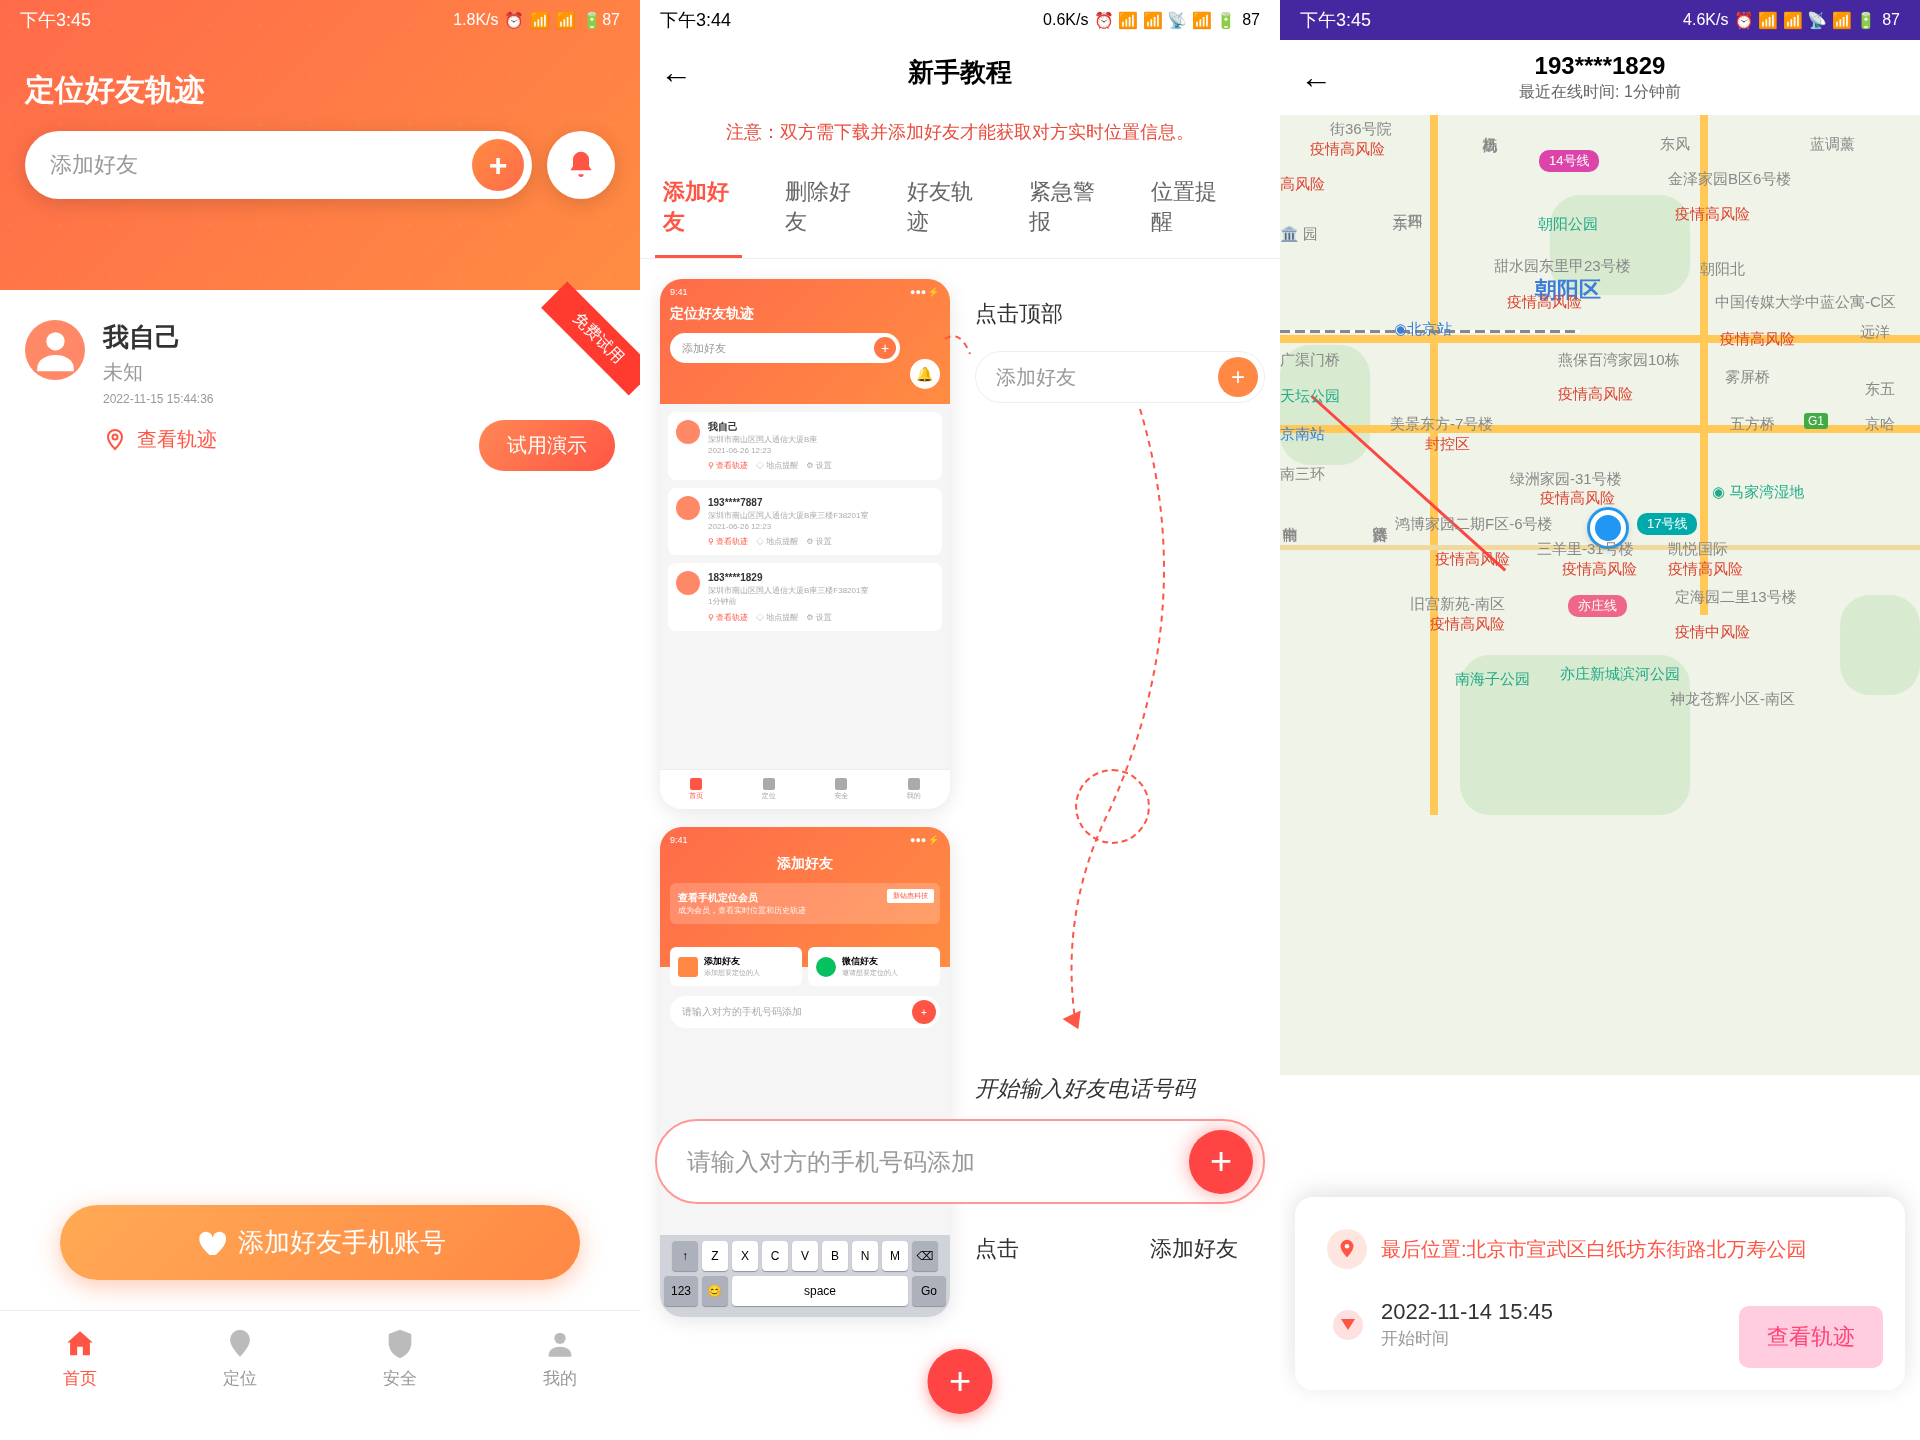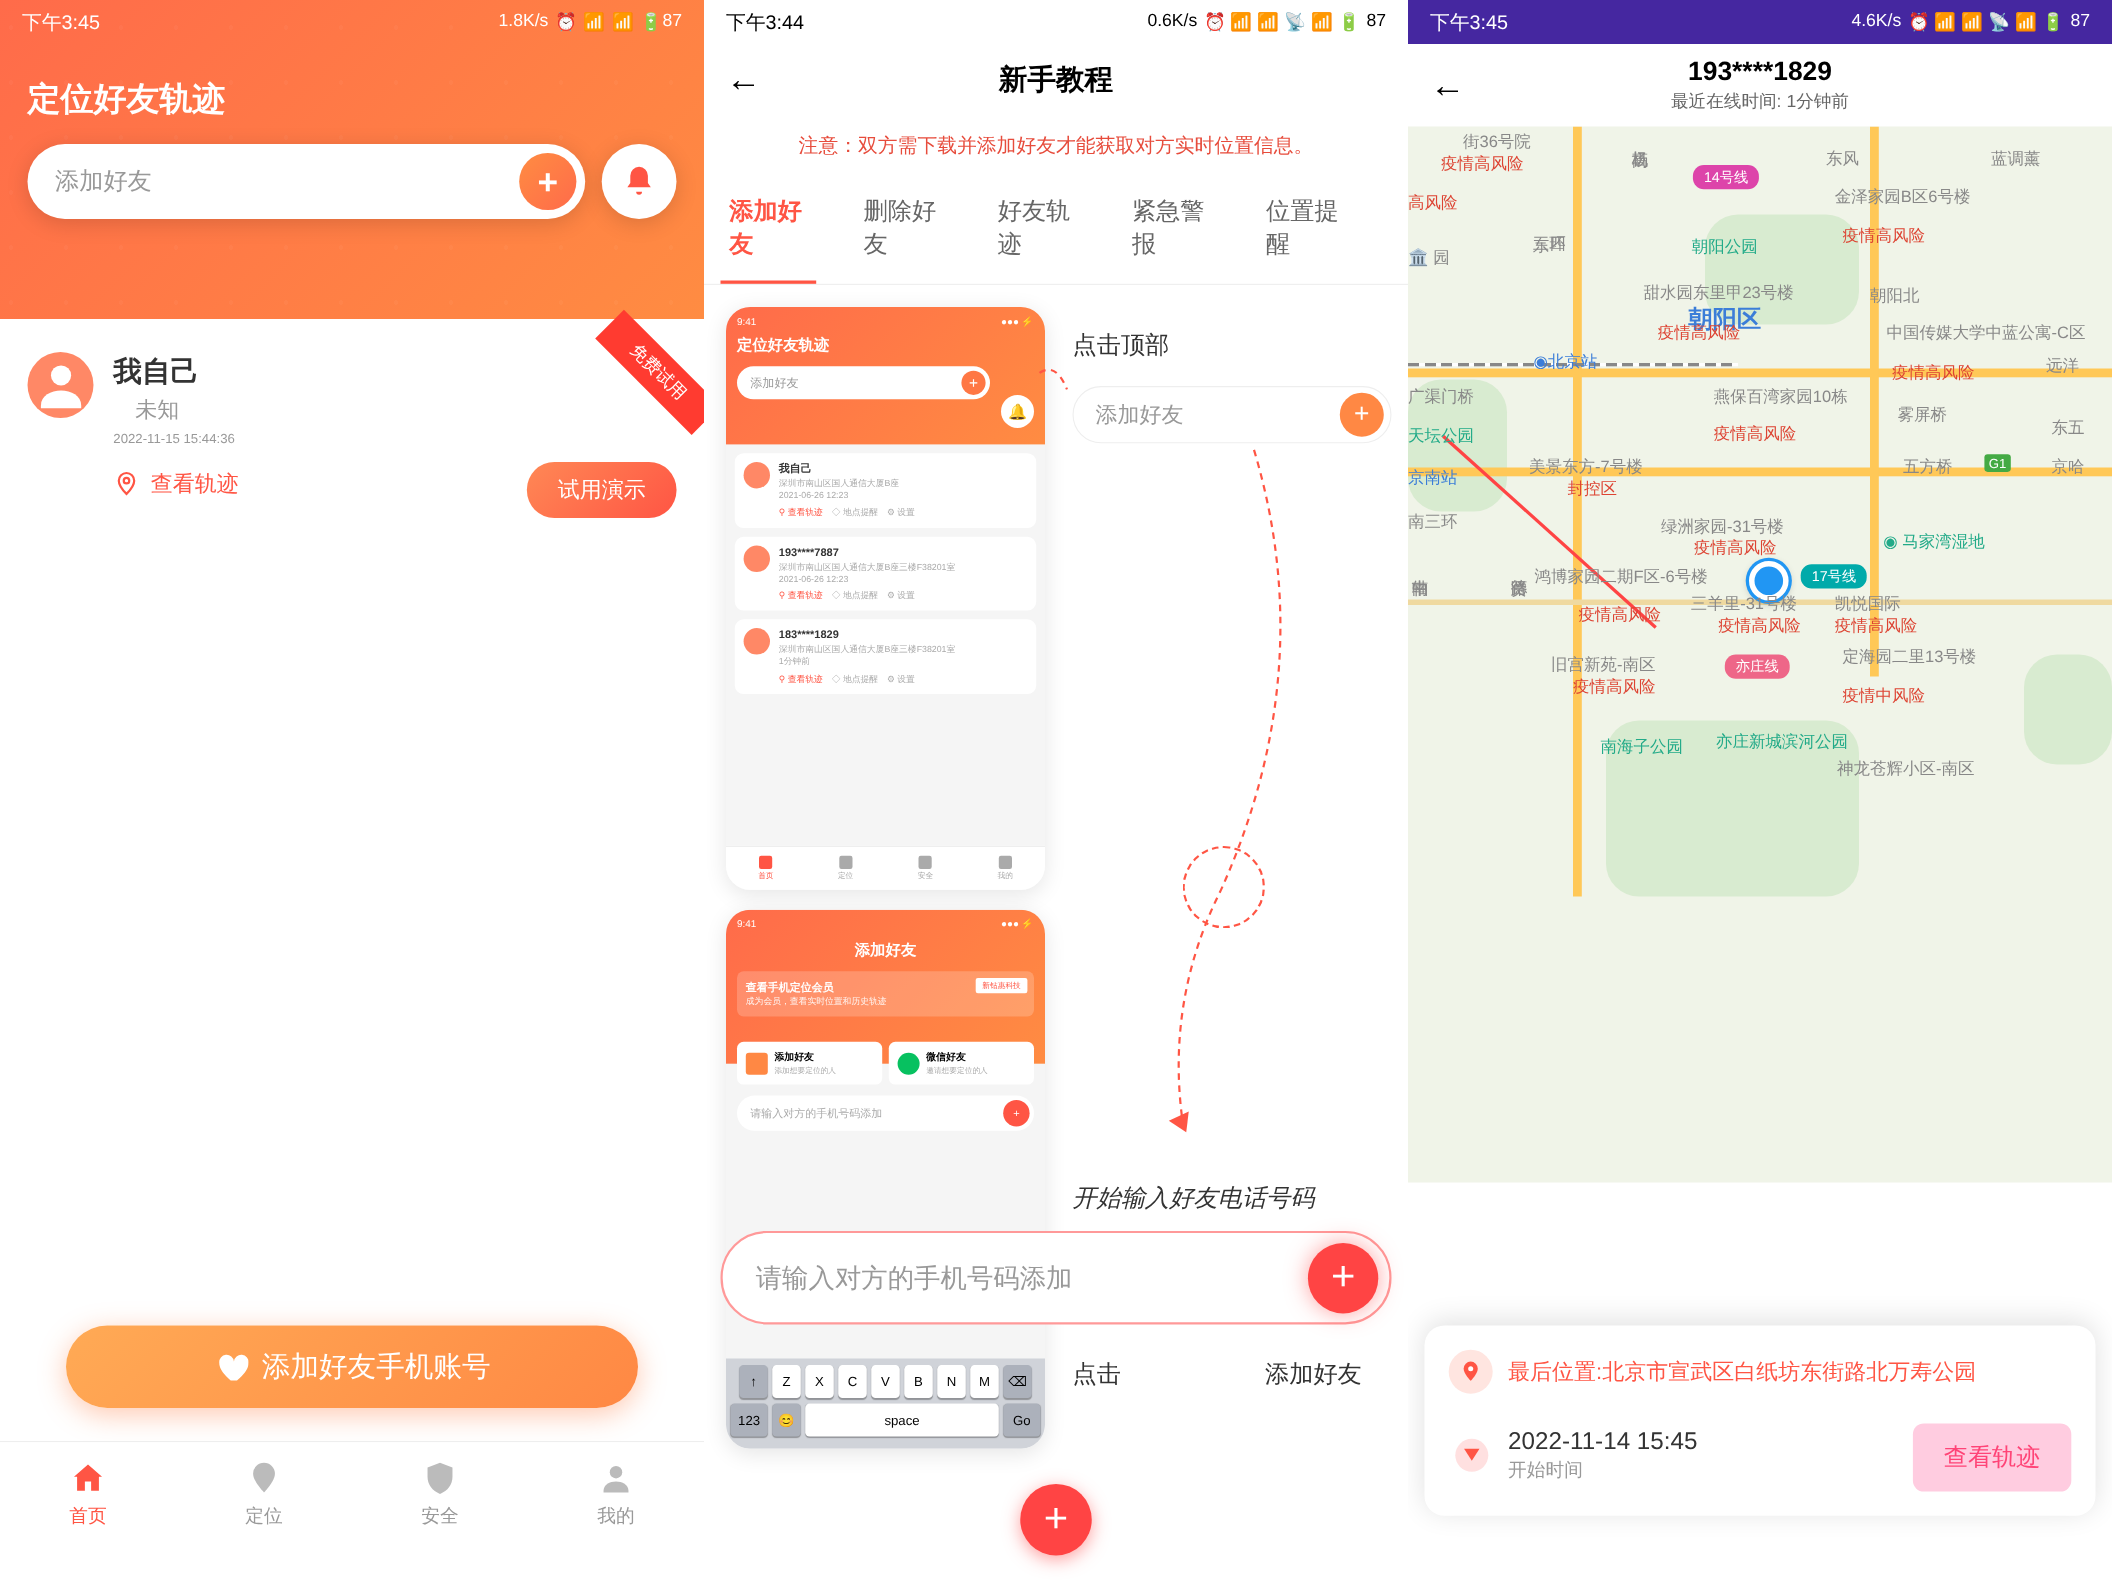--- a/index.html
+++ b/index.html
@@ -22,21 +22,21 @@
 .p1-search-text { flex: 1; color: #999; font-size: 22px; }
 .p1-plus-btn { width: 52px; height: 52px; border-radius: 50%; background: linear-gradient(135deg, #ff8c42, #ff6b4a); display: flex; align-items: center; justify-content: center; color: #fff; font-size: 32px; font-weight: bold; }
 .p1-bell { width: 68px; height: 68px; border-radius: 50%; background: #fff; display: flex; align-items: center; justify-content: center; box-shadow: 0 4px 20px rgba(0,0,0,0.15); }
 .p1-bell svg { width: 32px; height: 32px; fill: #ff5544; }
 .p1-badge { position: absolute; top: 320px; right: -20px; background: #ff3b30; color: #fff; padding: 8px 30px; font-size: 16px; transform: rotate(45deg); }
 .p1-card { padding: 30px 25px; display: flex; gap: 18px; position: relative; }
 .p1-avatar { width: 60px; height: 60px; border-radius: 50%; background: #ff8866; display: flex; align-items: center; justify-content: center; }
 .p1-avatar svg { width: 55px; height: 55px; fill: #fff; }
 .p1-card-info { flex: 1; }
 .p1-name { font-size: 26px; font-weight: 600; color: #333; }
-.p1-status { font-size: 20px; color: #999; margin-top: 4px; margin-left: 20px; }
+.p1-status { font-size: 20px; color: #999; margin-top: 4px; }
 .p1-date { font-size: 12px; color: #999; margin-top: 6px; }
 .p1-actions { display: flex; align-items: center; gap: 10px; margin-top: 20px; color: #ff5544; font-size: 20px; }
 .p1-demo-btn { position: absolute; right: 25px; bottom: 12px; background: linear-gradient(135deg, #ff8855, #ff5544); color: #fff; padding: 12px 28px; border-radius: 25px; font-size: 20px; }
 .p1-add-btn { position: absolute; bottom: 160px; left: 50%; transform: translateX(-50%); width: 520px; height: 75px; background: linear-gradient(135deg, #ffaa55, #ff8844); border-radius: 40px; display: flex; align-items: center; justify-content: center; gap: 12px; color: #fff; font-size: 26px; box-shadow: 0 6px 25px rgba(255,120,60,0.4); }
 .p1-heart { width: 32px; height: 32px; fill: #fff; }
 .p1-nav { position: absolute; bottom: 0; left: 0; right: 0; height: 130px; background: #fff; display: flex; border-top: 1px solid #eee; }
 .p1-nav-item { flex: 1; display: flex; flex-direction: column; align-items: center; justify-content: center; gap: 6px; color: #999; font-size: 17px; padding-bottom: 35px; }
 .p1-nav-item.active { color: #ff5544; }
 .p1-nav-item svg { width: 34px; height: 34px; }
 
@@ -112,21 +112,21 @@
 .p3-map-label.red { color: #d43; }
 .p3-map-label.green { color: #2a8; }
 .p3-map-label.gray { color: #888; }
 .p3-line-tag { display: inline-block; background: #ccc; color: #fff; padding: 2px 10px; border-radius: 10px; font-size: 13px; }
 .p3-road { position: absolute; background: #ffc857; }
 .p3-road.vert { width: 8px; }
 .p3-road.horiz { height: 8px; }
 .p3-railway { position: absolute; height: 3px; background: repeating-linear-gradient(90deg, #888 0 10px, #fff 10px 15px); }
 .p3-track { position: absolute; top: 280px; left: 32px; width: 260px; height: 3px; background: #f44; transform: rotate(42deg); transform-origin: left center; }
 .p3-marker { position: absolute; top: 395px; left: 310px; width: 36px; height: 36px; border-radius: 50%; background: #2196f3; border: 5px solid #fff; box-shadow: 0 0 0 3px #2196f3, 0 2px 8px rgba(0,0,0,0.3); }
-.p3-card { position: absolute; bottom: 62px; left: 15px; right: 15px; background: #fff; border-radius: 18px; padding: 22px; box-shadow: 0 -4px 25px rgba(0,0,0,0.12); }
+.p3-card { position: absolute; bottom: 50px; left: 15px; right: 15px; background: #fff; border-radius: 18px; padding: 32px; box-shadow: 0 -4px 25px rgba(0,0,0,0.12); }
 .p3-loc-row { display: flex; gap: 14px; align-items: center; margin-bottom: 22px; }
 .p3-loc-icon { width: 40px; height: 40px; border-radius: 50%; background: #ffe5e0; display: flex; align-items: center; justify-content: center; }
 .p3-loc-icon svg { width: 22px; height: 22px; fill: #ff5544; }
 .p3-loc-text { color: #ff5544; font-size: 20px; }
 .p3-time-row { display: flex; gap: 18px; align-items: center; padding: 8px 6px; }
 .p3-time-dot { width: 30px; height: 30px; border-radius: 50%; display: flex; align-items: center; justify-content: center; }
 .p3-time-dot.start { background: #ffe0e0; }
 .p3-time-dot.start::after { content: ''; width: 0; height: 0; border-left: 7px solid transparent; border-right: 7px solid transparent; border-top: 11px solid #ff5544; }
 .p3-time-dot.end { background: #fff0dd; }
 .p3-time-dot.end::after { content: ''; width: 12px; height: 12px; border-radius: 50%; background: #ff9944; }

